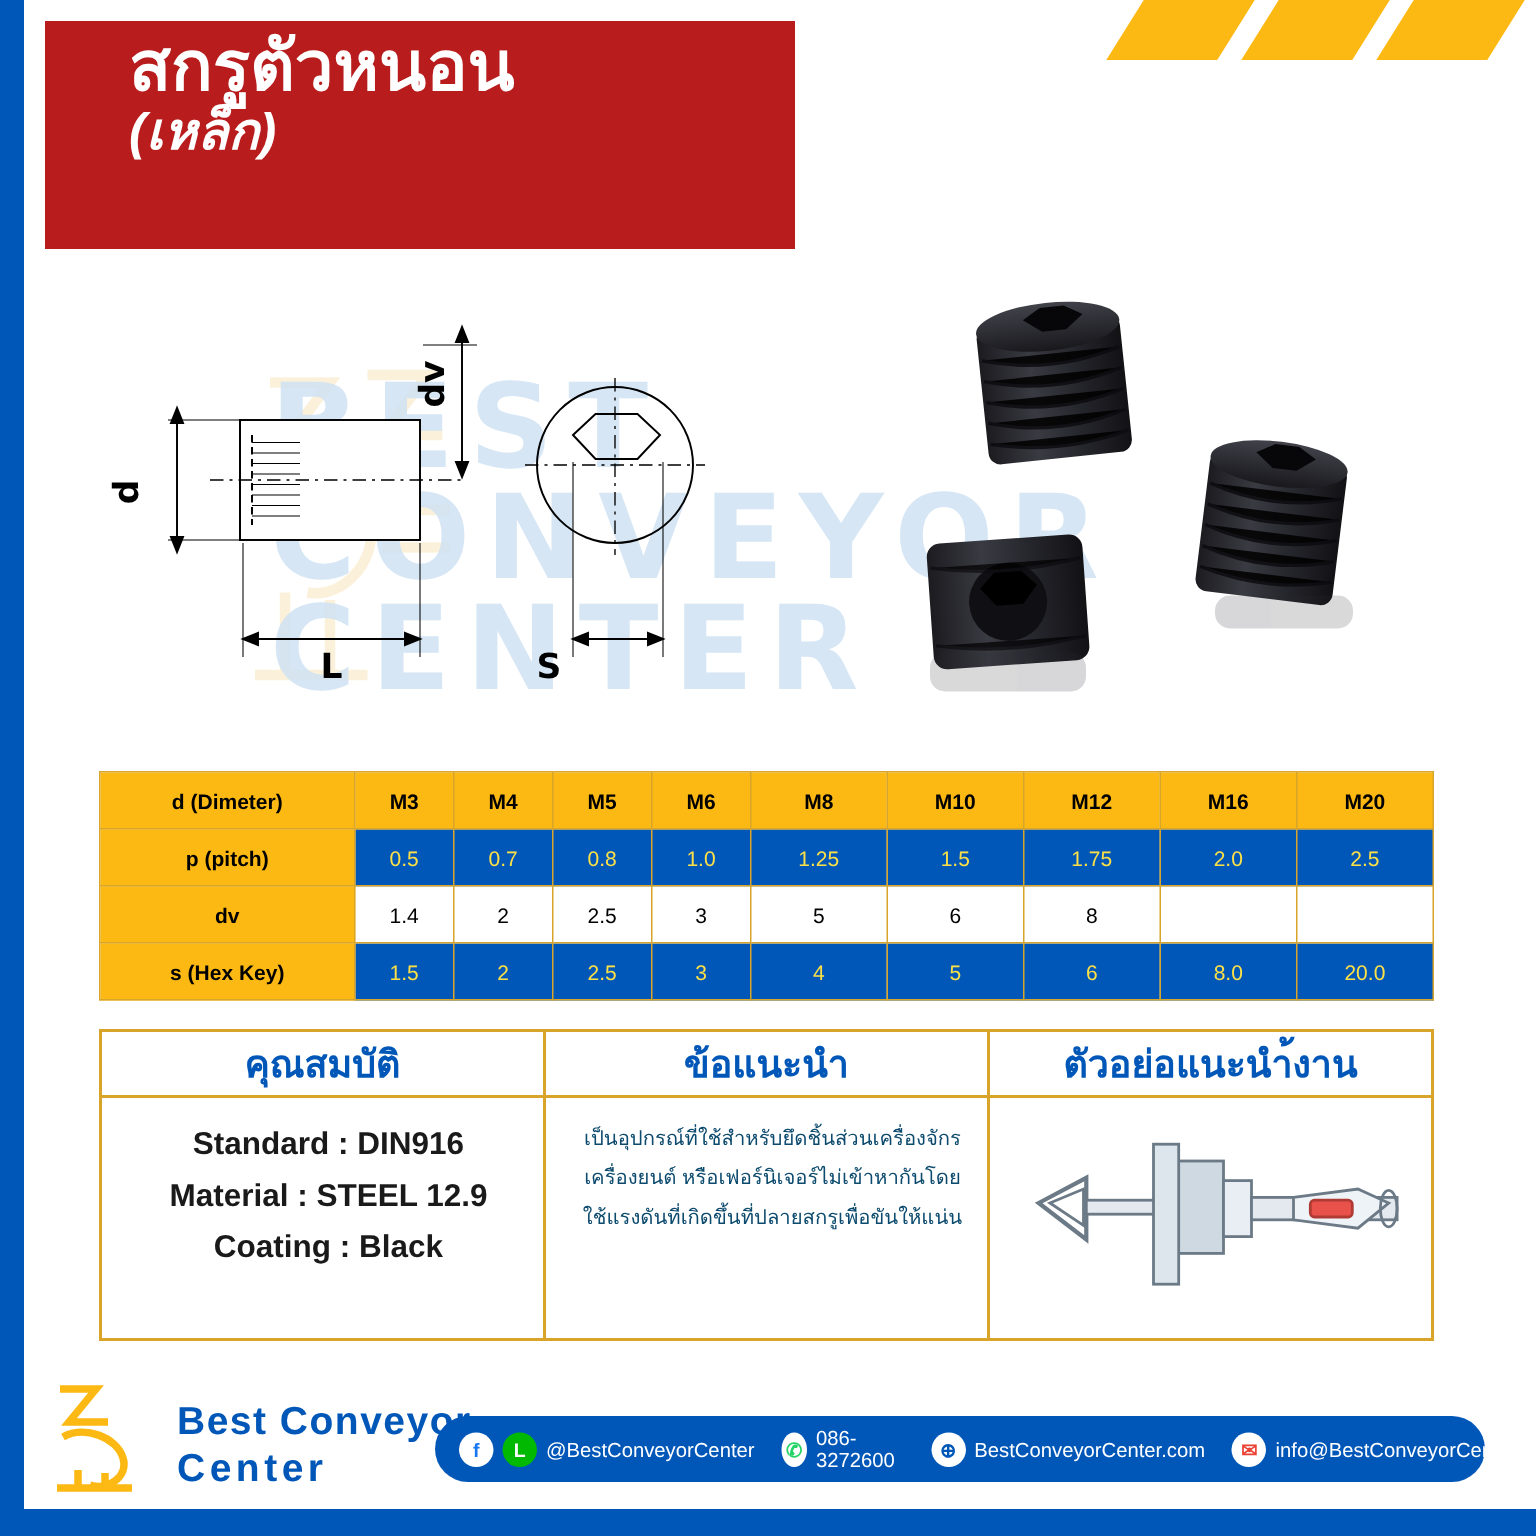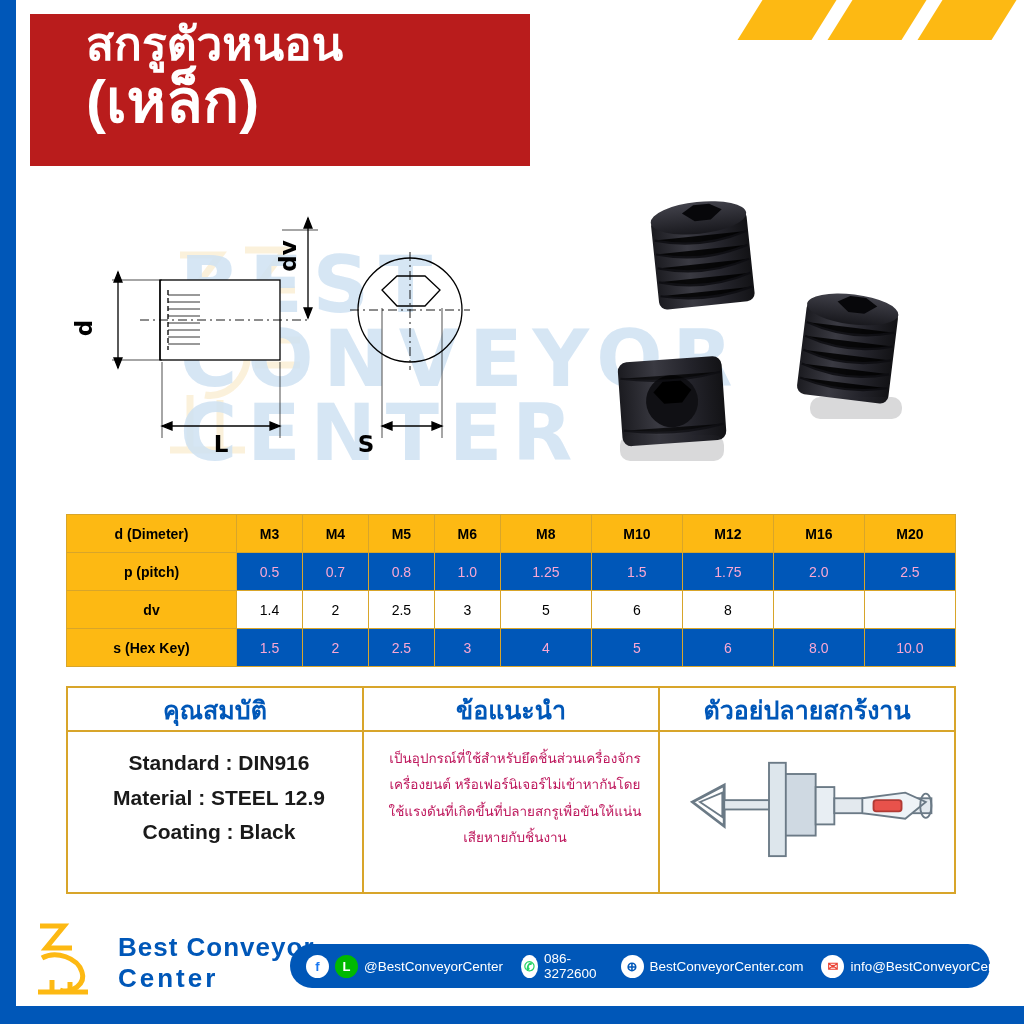--- a/index.html
+++ b/index.html
@@ -36,21 +36,21 @@
 
   
   .title-banner {
     position:absolute; left:30px; top:14px; width:500px; height:152px;
     background:#b91c1c;
     color:#ffffff;
     padding:6px 0 0 56px;
     line-height:1.08;
   }
   .title-banner .l1 { font-size:46px; font-weight:bold; }
-  .title-banner .l2 { font-size:60px; font-weight:bold; }
+  .title-banner .l2 { font-size:34px; font-weight:bold;font-style:italic; }
 
   
   .watermark {
     position:absolute; left:180px; top:248px; width:700px; height:240px;
     color:#cfe2f3; font-size:78px; font-weight:bold; letter-spacing:10px;
     line-height:0.95; opacity:.85; pointer-events:none;
     font-family:"DejaVu Sans", sans-serif;
   }
   .wm-badge {
     position:absolute; left:150px; top:225px; width:180px; height:250px;
@@ -71,21 +71,21 @@
     border:1px solid #d8a52a;
     text-align:center;
     height:38px;
     padding:0 0;
     font-weight:bold;
   }
   .spec-table .rowhead {
     background:#fdb913; color:#000; width:170px;
   }
   .spec-table .hdr { background:#fdb913; color:#000; }
-  .spec-table .cell-blue { background:#0057b8; color:#f9a8d4; font-weight:normal; }
+  .spec-table .cell-blue { background:#0057b8; color:#fde047; font-weight:normal; }
   .spec-table .cell-white { background:#ffffff; color:#000000; font-weight:normal; }
 
   
   .panels {
     position:absolute; left:66px; top:686px; width:890px; height:208px;
     display:flex;
     border:2px solid #d8a52a;
   }
   .panel { flex:1 1 0; border-right:2px solid #d8a52a; position:relative; }
   .panel:last-child { border-right:none; }
@@ -94,21 +94,21 @@
     color:#0057b8; font-size:25px; font-weight:bold;
     border-bottom:2px solid #d8a52a;
   }
   .panel-body {
     padding:14px 2px 0 10px; text-align:center;
   }
   .prop-line {
     font-size:21px; font-weight:bold; color:#1a1a1a; line-height:1.65;
   }
   .advice-line {
-    font-size:13.5px; color:#be185d; line-height:1.95;
+    font-size:13.5px; color:#0c4a6e; line-height:1.95;
   }
 
   
   .footer-logo { position:absolute; left:30px; bottom:28px; width:270px; height:78px; }
   .logo-text { position:absolute; left:88px; top:6px; color:#0057b8; font-weight:bold; }
   .logo-text .t1 { font-size:26px; letter-spacing:1px; }
   .logo-text .t2 { font-size:26px; letter-spacing:3px; }
 
   .contact-bar {
     position:absolute; left:290px; bottom:36px; width:700px; height:44px;
@@ -305,21 +305,21 @@
     <tr>
       <td class="rowhead">s (Hex Key)</td>
       <td class="cell-blue">1.5</td>
       <td class="cell-blue">2</td>
       <td class="cell-blue">2.5</td>
       <td class="cell-blue">3</td>
       <td class="cell-blue">4</td>
       <td class="cell-blue">5</td>
       <td class="cell-blue">6</td>
       <td class="cell-blue">8.0</td>
-      <td class="cell-blue">10.0</td>
+      <td class="cell-blue">20.0</td>
     </tr>
   </tbody>
 </table>
 
 <div class="panels">
 
   <div class="panel">
     <div class="panel-head">คุณสมบัติ</div>
     <div class="panel-body">
       <div class="prop-line">Standard : DIN916</div>
@@ -327,26 +327,25 @@
       <div class="prop-line">Coating : Black</div>
     </div>
   </div>
 
   <div class="panel">
     <div class="panel-head">ข้อแนะนำ</div>
     <div class="panel-body">
       <div class="advice-line">เป็นอุปกรณ์ที่ใช้สำหรับยึดชิ้นส่วนเครื่องจักร</div>
       <div class="advice-line">เครื่องยนต์ หรือเฟอร์นิเจอร์ไม่เข้าหากันโดย</div>
       <div class="advice-line">ใช้แรงดันที่เกิดขึ้นที่ปลายสกรูเพื่อขันให้แน่น</div>
-      <div class="advice-line">เสียหายกับชิ้นงาน</div>
     </div>
   </div>
 
   <div class="panel">
-    <div class="panel-head">ตัวอย่ปลายสกร้งาน</div>
+    <div class="panel-head">ตัวอย่อแนะนำ้งาน</div>
     <div class="panel-body">
       <svg viewBox="0 0 290 150" width="276" height="140">
         <g stroke="#6b7a86" stroke-width="2" fill="none">
 
           <path d="M18 60 L52 42 L52 86 Z" stroke-width="3"></path>
           <path d="M26 60 L50 50 L50 76 Z" fill="#ffffff"></path>
 
           <rect x="52" y="58" width="52" height="10" fill="#e3e9ee"></rect>
 
           <rect x="104" y="30" width="46" height="66" fill="#cfd9e2"></rect>

